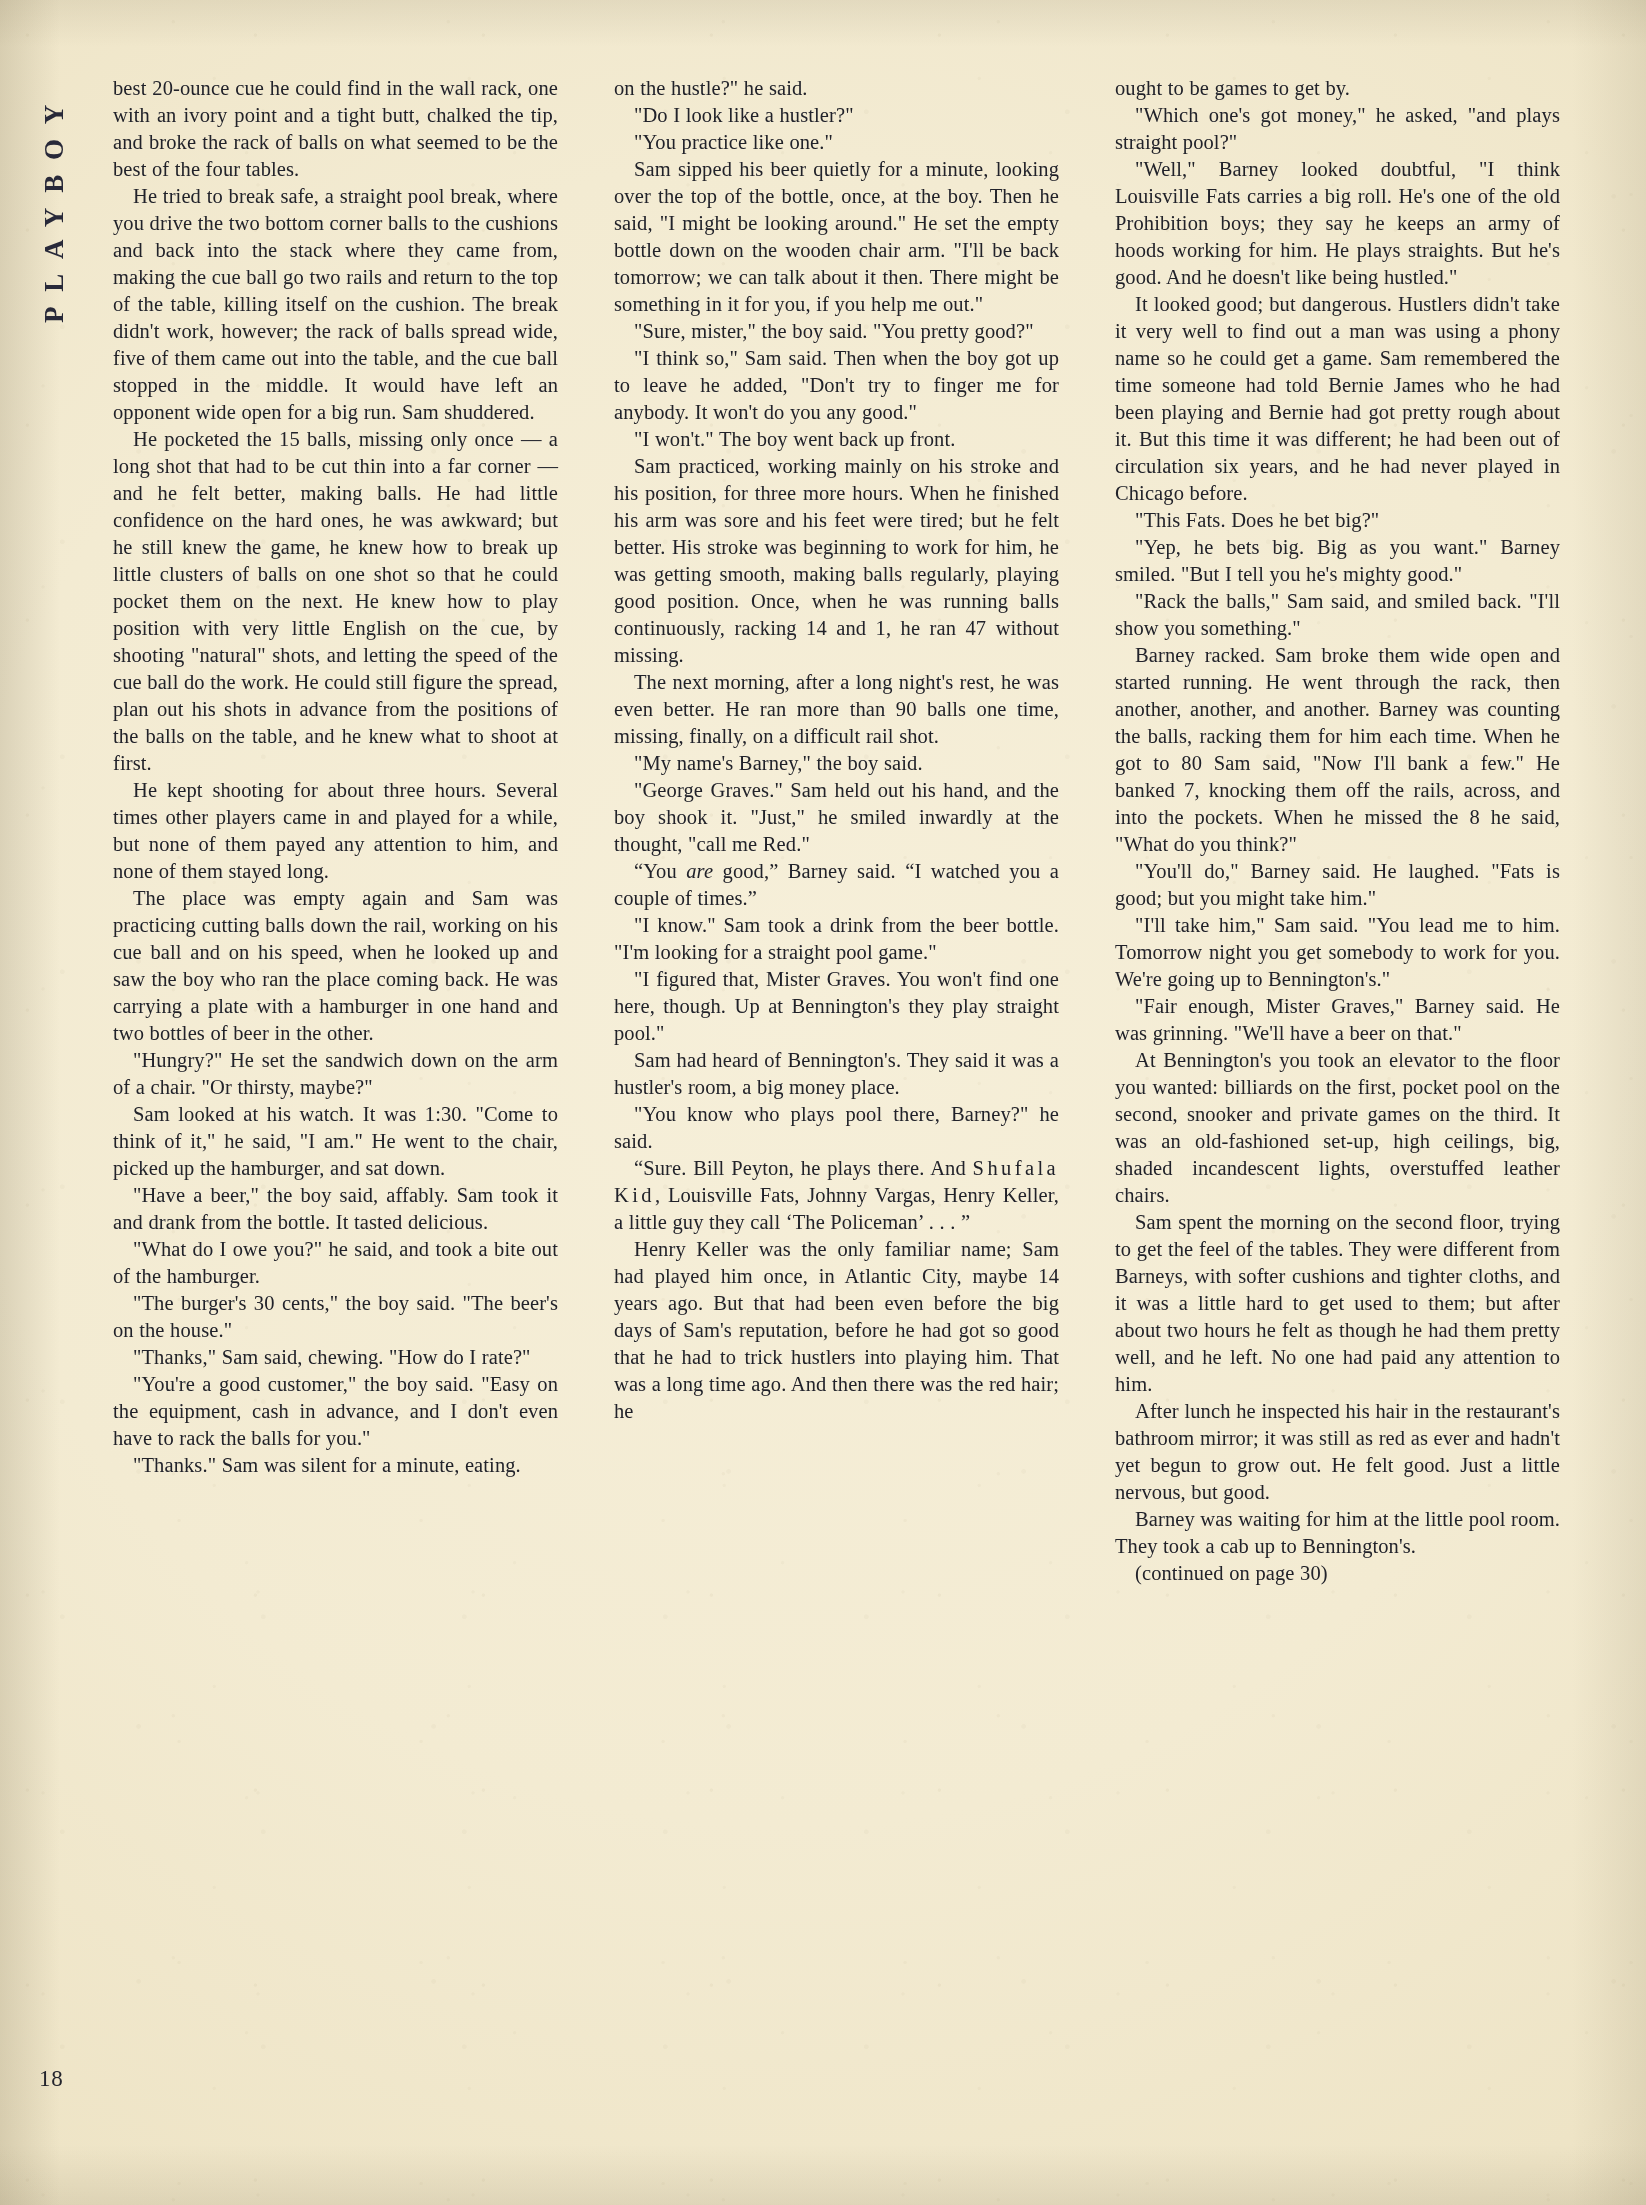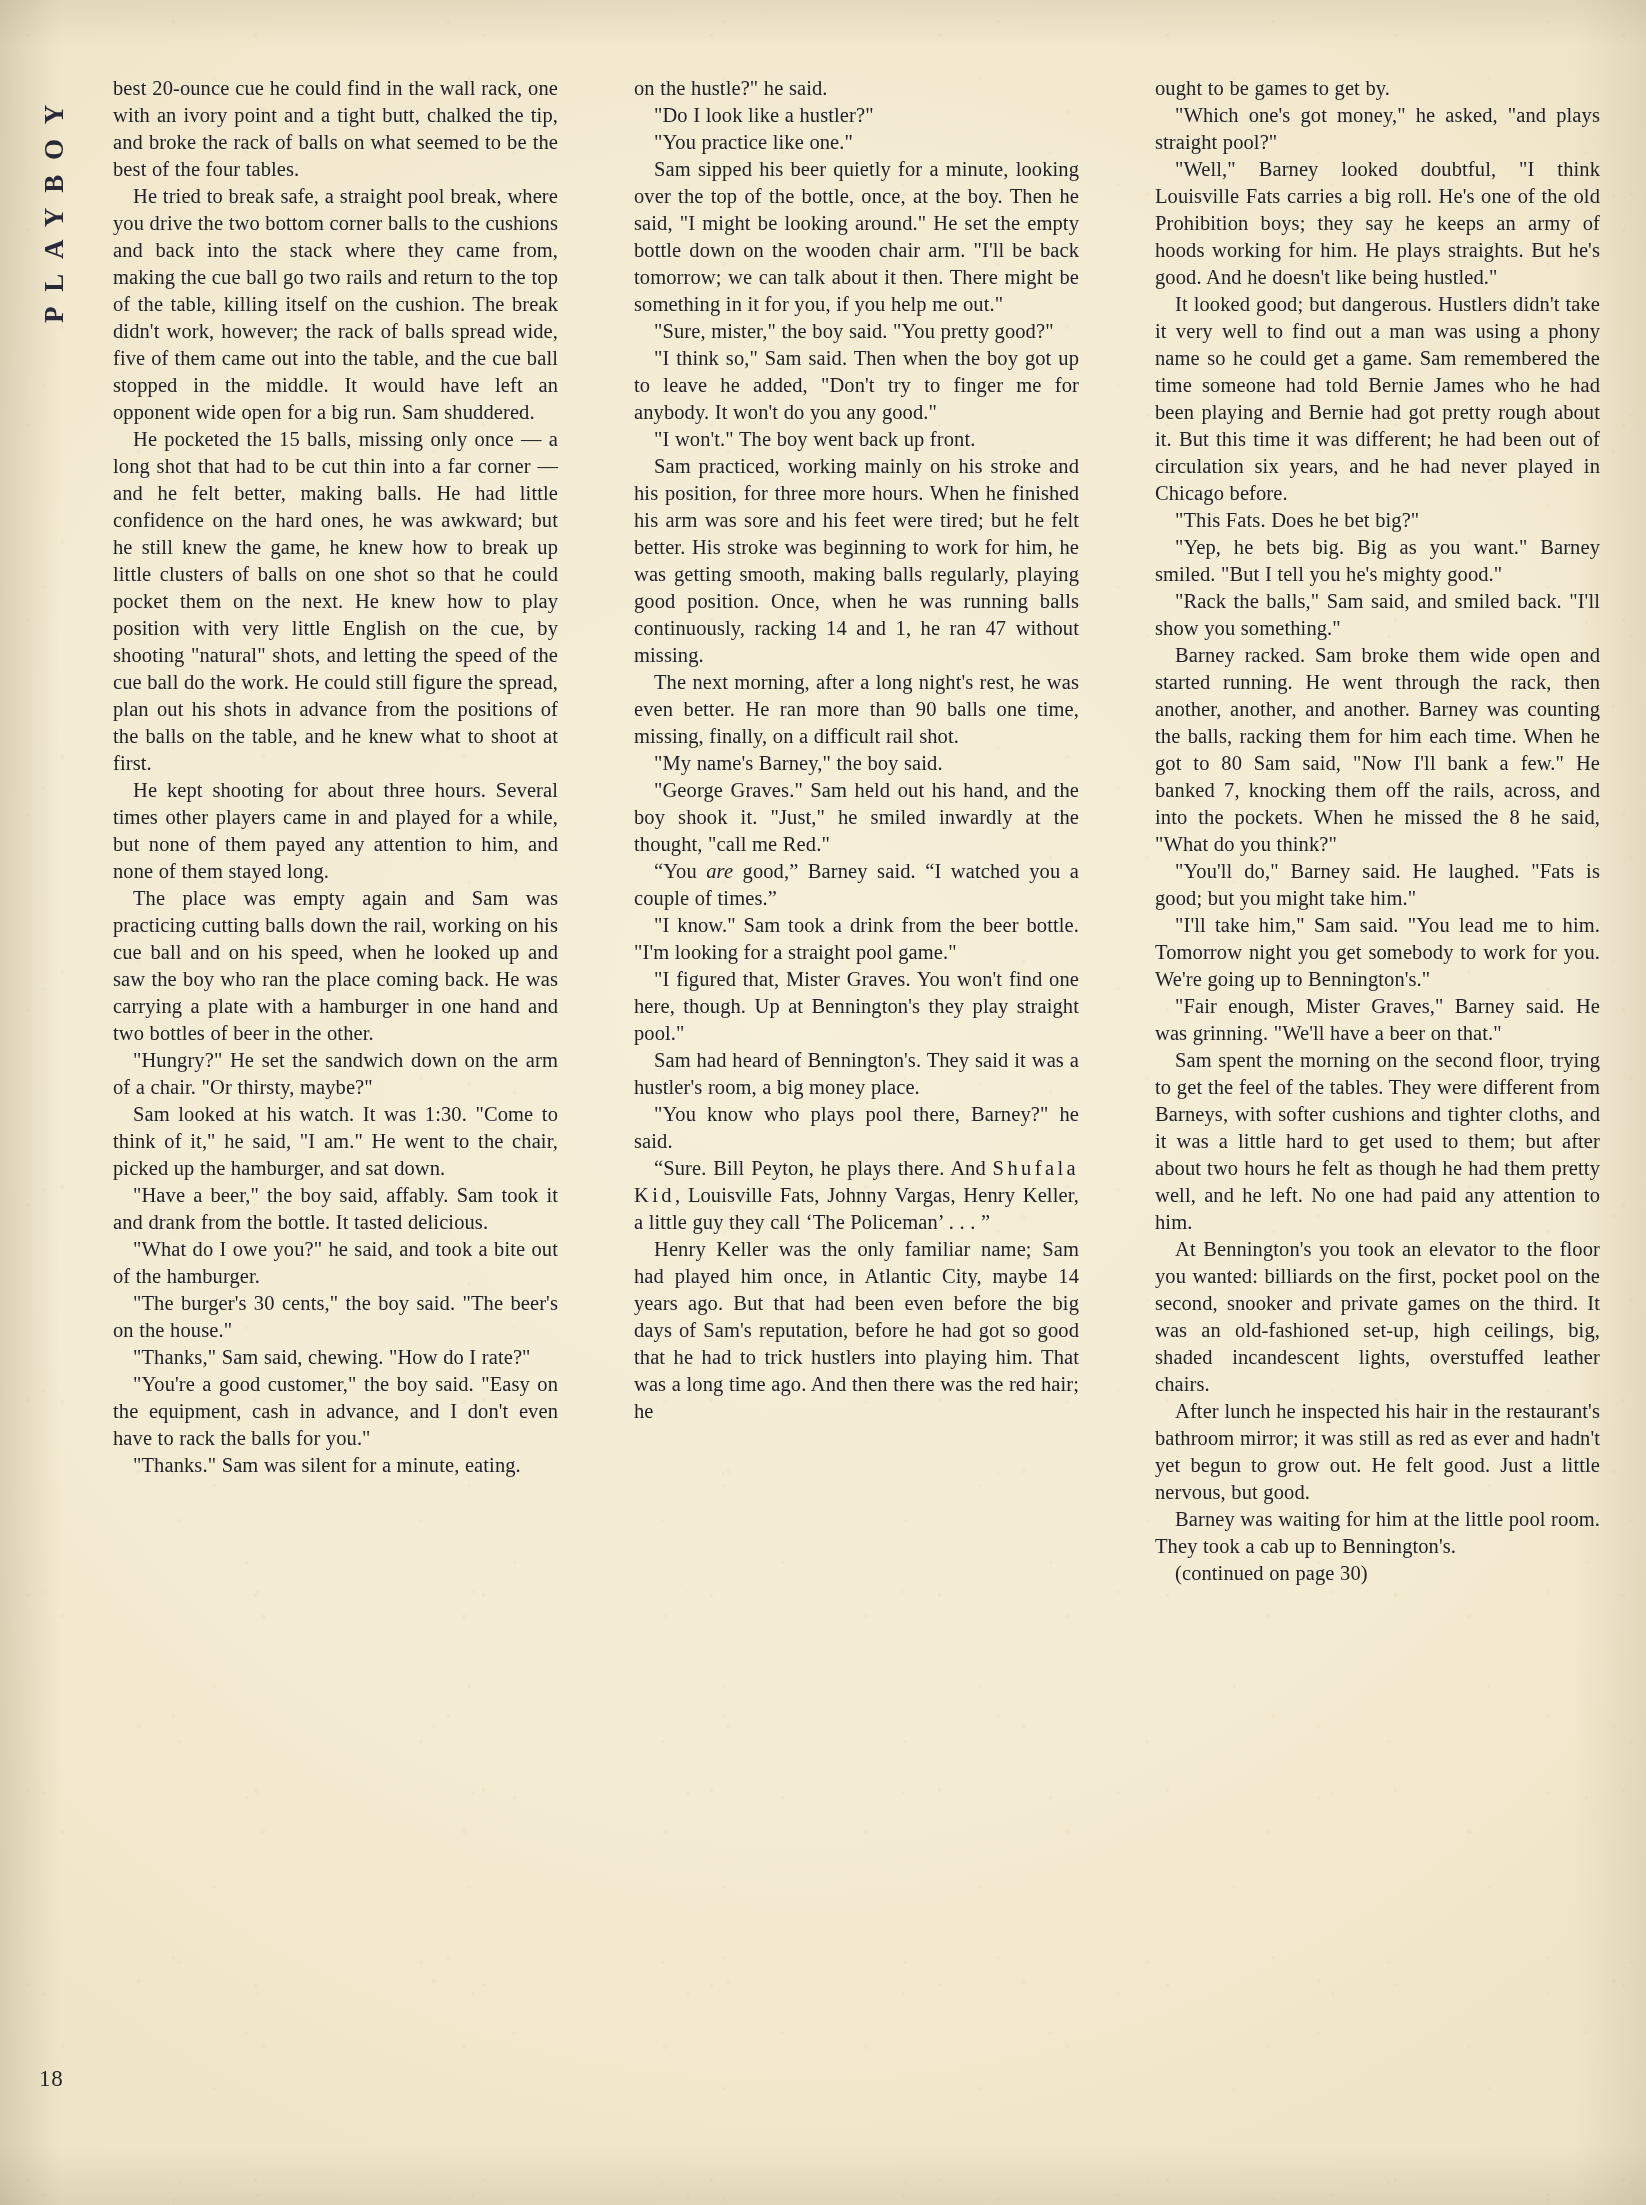--- a/index.html
+++ b/index.html
@@ -83,21 +83,21 @@
   }
 
   
   .columns {
     position: absolute;
     left: 113px;
     top: 75px;
     width: 1436px;
     height: 2033px;
     display: flex;
-    gap: 76px;
+    gap: 56px;
   }
   .col {
     width: 445px;
     flex: 0 0 445px;
   }
 
   .col p {
     margin: 0;
     text-align: justify;
     text-align-last: left;
@@ -182,22 +182,22 @@
         <p>"Which one's got money," he asked, "and plays straight pool?"</p>
         <p>"Well," Barney looked doubtful, "I think Louisville Fats carries a big roll. He's one of the old Prohibition boys; they say he keeps an army of hoods working for him. He plays straights. But he's good. And he doesn't like being hustled."</p>
         <p>It looked good; but dangerous. Hustlers didn't take it very well to find out a man was using a phony name so he could get a game. Sam remembered the time someone had told Bernie James who he had been playing and Bernie had got pretty rough about it. But this time it was different; he had been out of circulation six years, and he had never played in Chicago before.</p>
         <p>"This Fats. Does he bet big?"</p>
         <p>"Yep, he bets big. Big as you want." Barney smiled. "But I tell you he's mighty good."</p>
         <p>"Rack the balls," Sam said, and smiled back. "I'll show you something."</p>
         <p>Barney racked. Sam broke them wide open and started running. He went through the rack, then another, another, and another. Barney was counting the balls, racking them for him each time. When he got to 80 Sam said, "Now I'll bank a few." He banked 7, knocking them off the rails, across, and into the pockets. When he missed the 8 he said, "What do you think?"</p>
         <p>"You'll do," Barney said. He laughed. "Fats is good; but you might take him."</p>
         <p>"I'll take him," Sam said. "You lead me to him. Tomorrow night you get somebody to work for you. We're going up to Bennington's."</p>
         <p>"Fair enough, Mister Graves," Barney said. He was grinning. "We'll have a beer on that."</p>
+        <p>At Bennington's you took an elevator to the floor you wanted: billiards on the first, pocket pool on the second, snooker and private games on the third. It was an old-fashioned set-up, high ceilings, big, shaded incandescent lights, overstuffed leather chairs.</p>
         <p>Sam spent the morning on the second floor, trying to get the feel of the tables. They were different from Barneys, with softer cushions and tighter cloths, and it was a little hard to get used to them; but after about two hours he felt as though he had them pretty well, and he left. No one had paid any attention to him.</p>
-        <p>At Bennington's you took an elevator to the floor you wanted: billiards on the first, pocket pool on the second, snooker and private games on the third. It was an old-fashioned set-up, high ceilings, big, shaded incandescent lights, overstuffed leather chairs.</p>
         <p>After lunch he inspected his hair in the restaurant's bathroom mirror; it was still as red as ever and hadn't yet begun to grow out. He felt good. Just a little nervous, but good.</p>
         <p>Barney was waiting for him at the little pool room. They took a cab up to Bennington's.</p>
         <p class="continued">(continued on page 30)</p>
       </div>
   </div>
 
 </div>
 
 
 </body></html>

